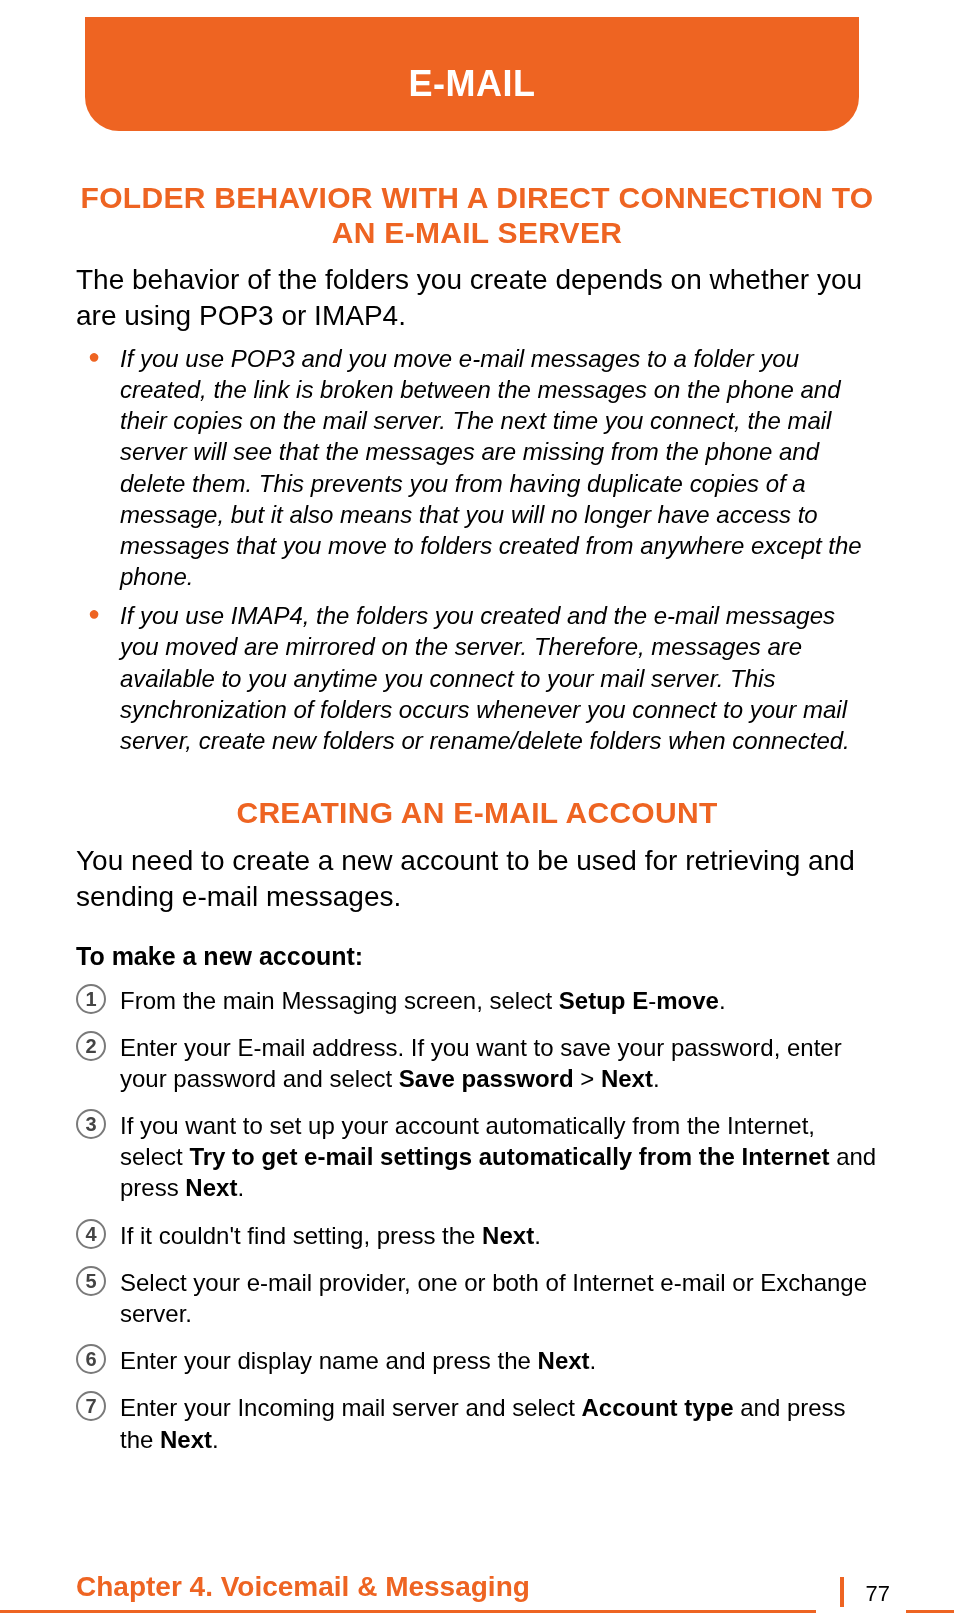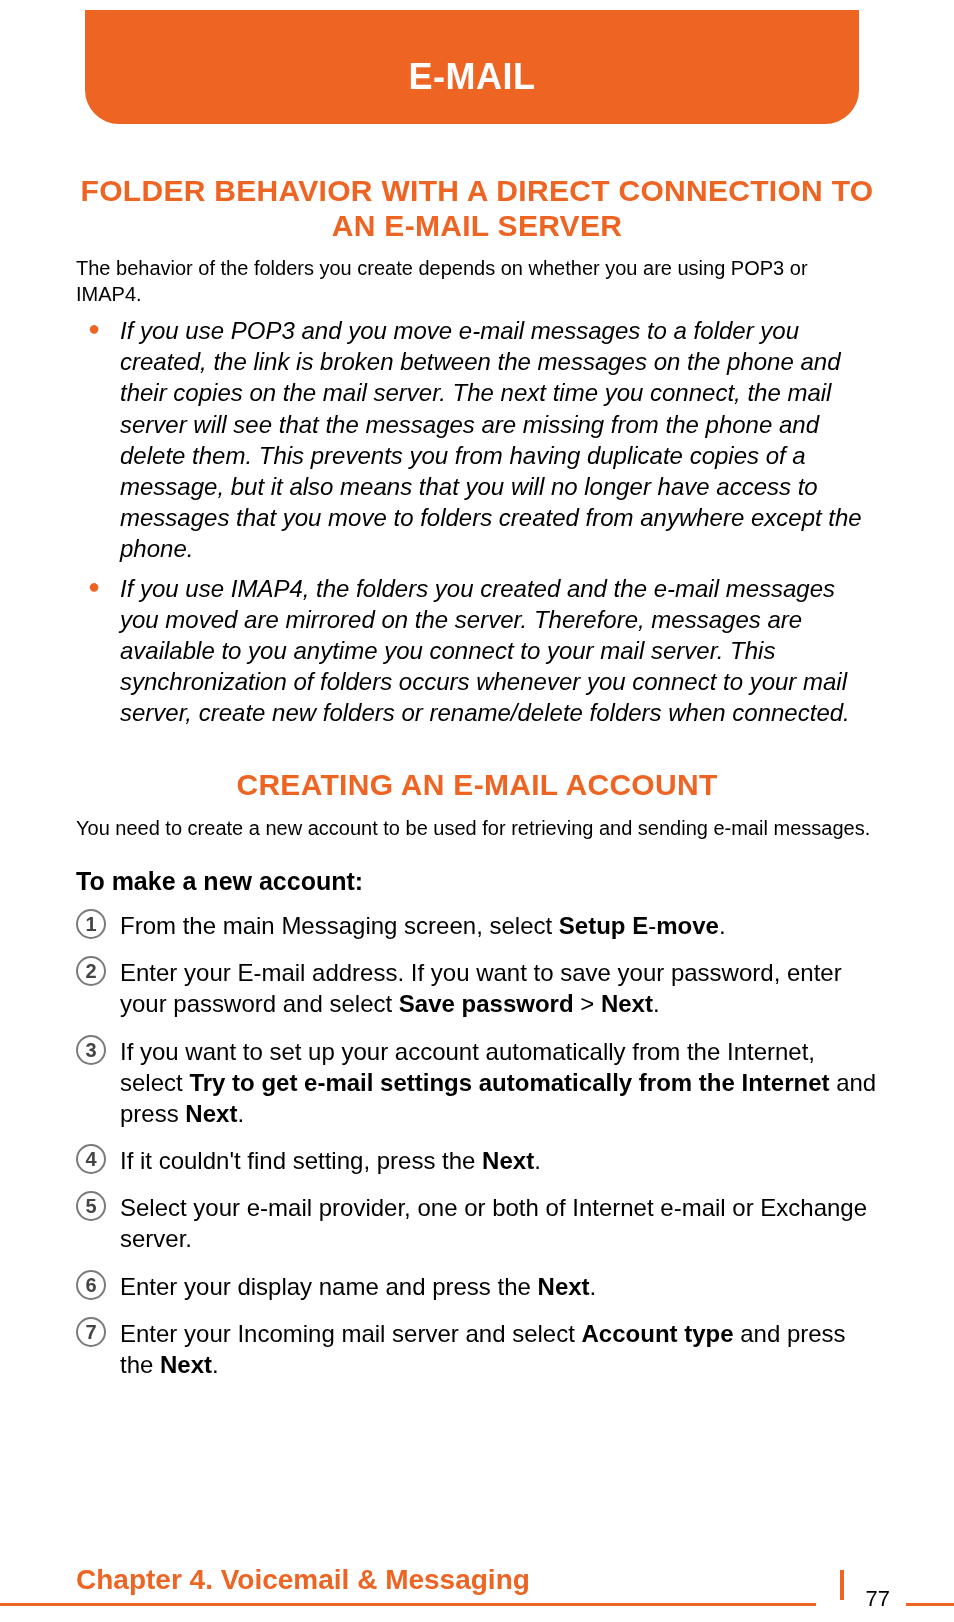--- a/index.html
+++ b/index.html
@@ -7,21 +7,21 @@
     font-family: Arial, Helvetica, sans-serif;
     background: #fff;
     width: 954px;
     margin: 0 auto;
     color: #000;
   }
   .page { padding: 0; position: relative; min-height: 1622px; }
   .header-tab {
     background: #ee6422;
     color: #fff;
-    margin: 10px 95px 0 85px;
+    margin: 17px 95px 0 85px;
     padding: 46px 0 26px 0;
     text-align: center;
     font-size: 36px;
     font-weight: bold;
     border-bottom-left-radius: 34px;
     border-bottom-right-radius: 34px;
     font-family: "Arial Narrow", Arial, sans-serif;
     letter-spacing: 0.5px;
   }
   .content {
@@ -31,21 +31,21 @@
     color: #ee6422;
     font-family: "Arial Narrow", Arial, sans-serif;
     font-weight: bold;
     font-size: 30px;
     line-height: 1.15;
     letter-spacing: 0.3px;
     margin-bottom: 12px;
     text-align: center;
   }
   .body-text {
-    font-size: 20px;
+    font-size: 28px;
     line-height: 1.3;
     color: #000;
     margin-bottom: 8px;
   }
   ul.bullets {
     list-style: none;
     padding-left: 38px;
     margin-top: 6px;
     margin-bottom: 22px;
     font-style: italic;
@@ -129,21 +129,21 @@
     position: absolute;
     right: 110px;
     bottom: 32px;
     width: 4px;
     height: 30px;
     background: #ee6422;
   }
   .footer-pagenum {
     position: absolute;
     right: 64px;
-    bottom: 20px;
+    bottom: 32px;
     font-size: 22px;
     color: #000;
     background: #fff;
     padding-left: 6px;
   }
   .footer-right-box {
     position: absolute;
     right: 48px;
     bottom: 26px;
     width: 90px;

